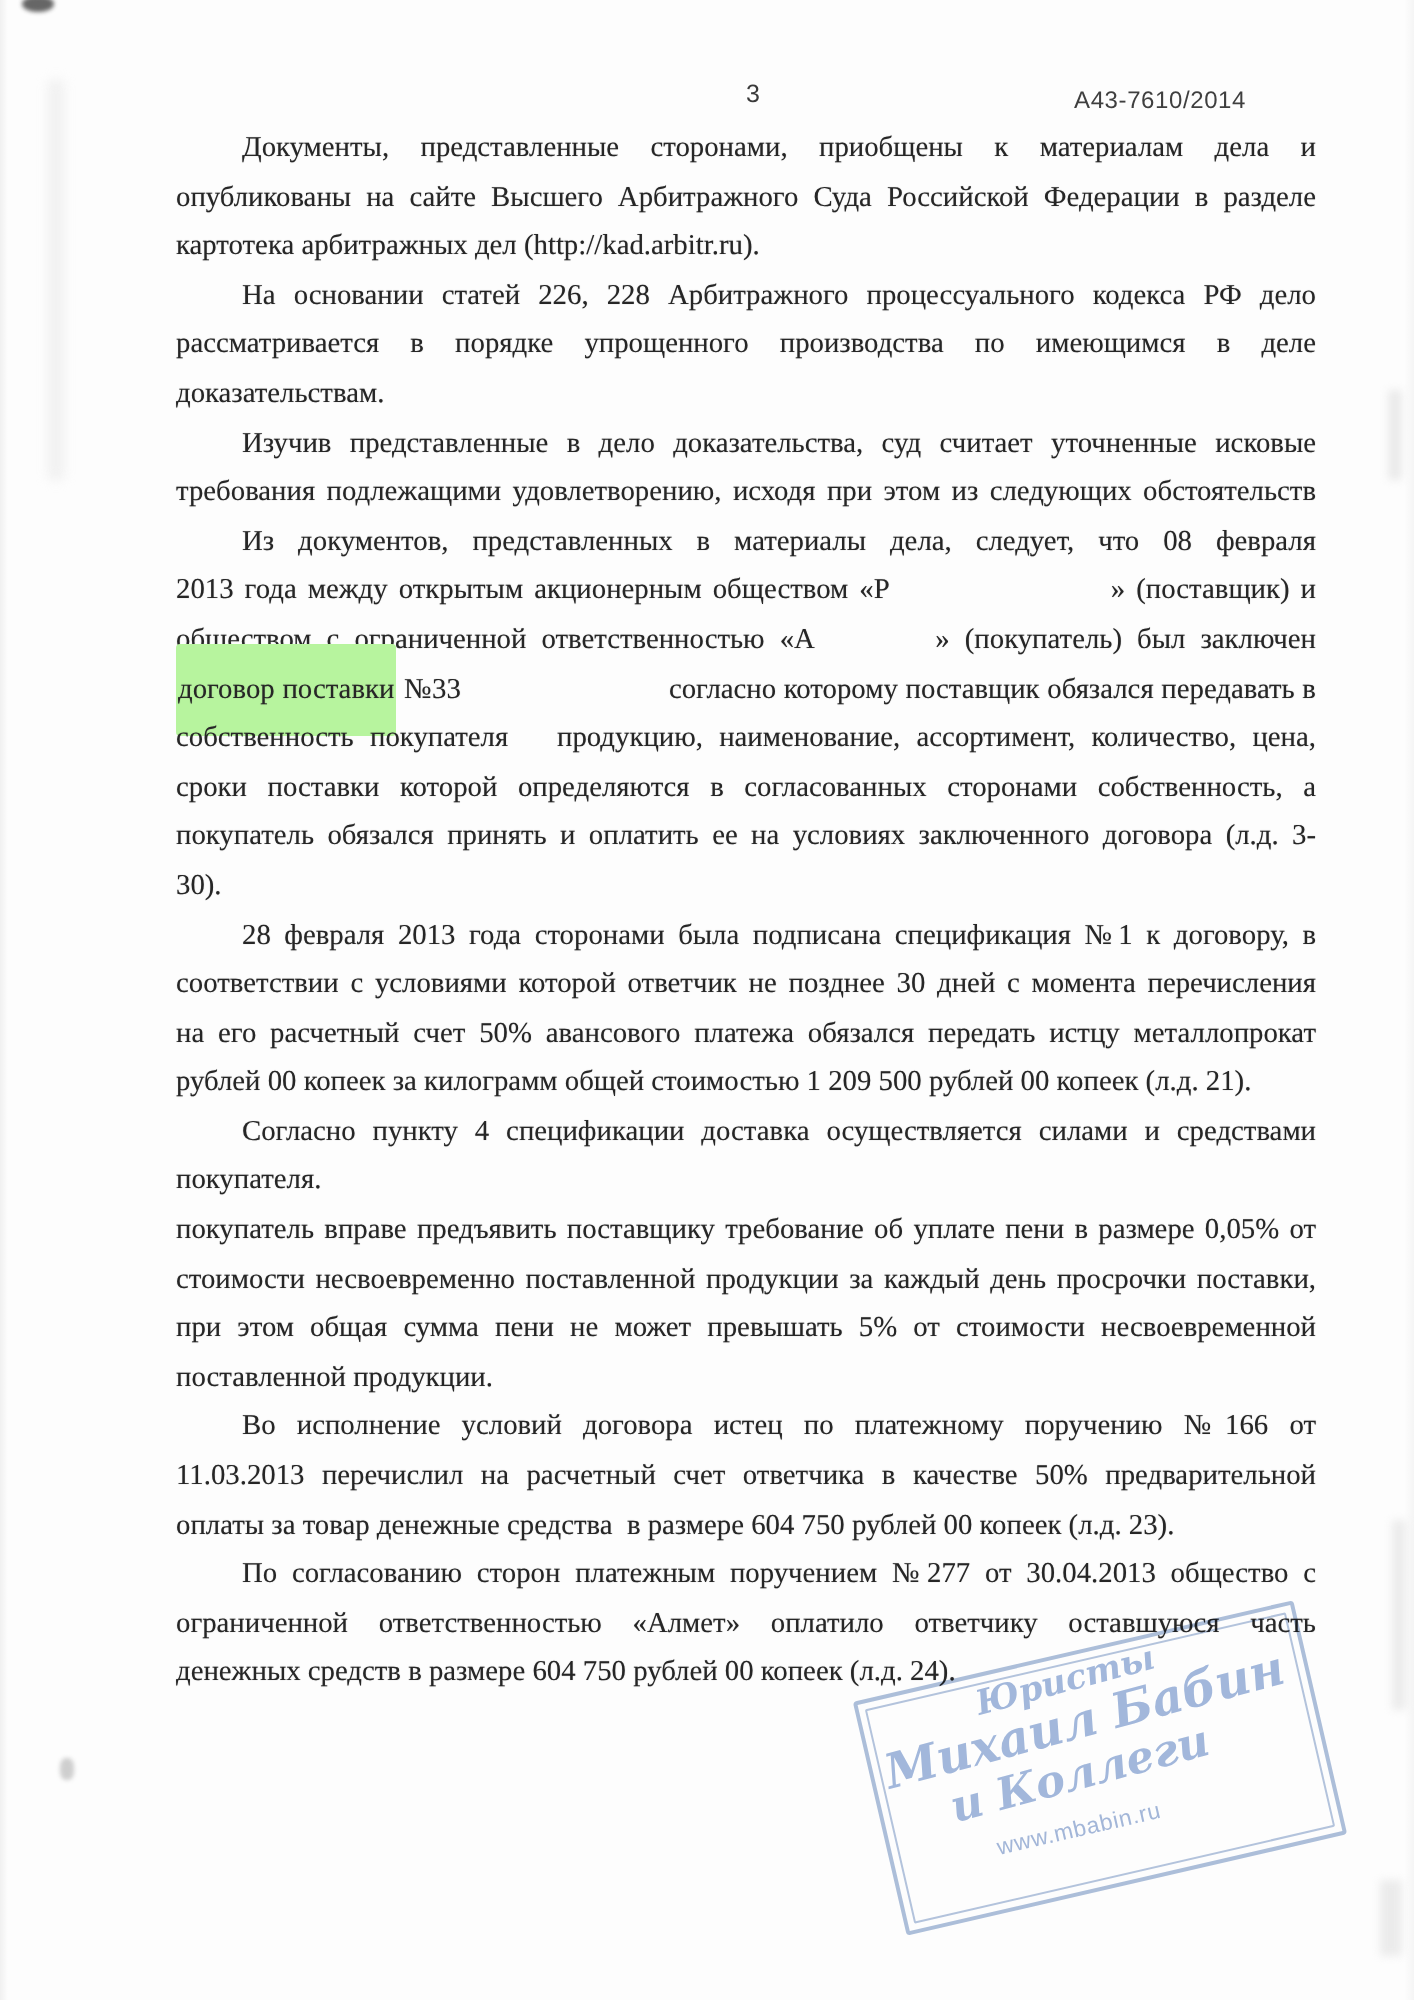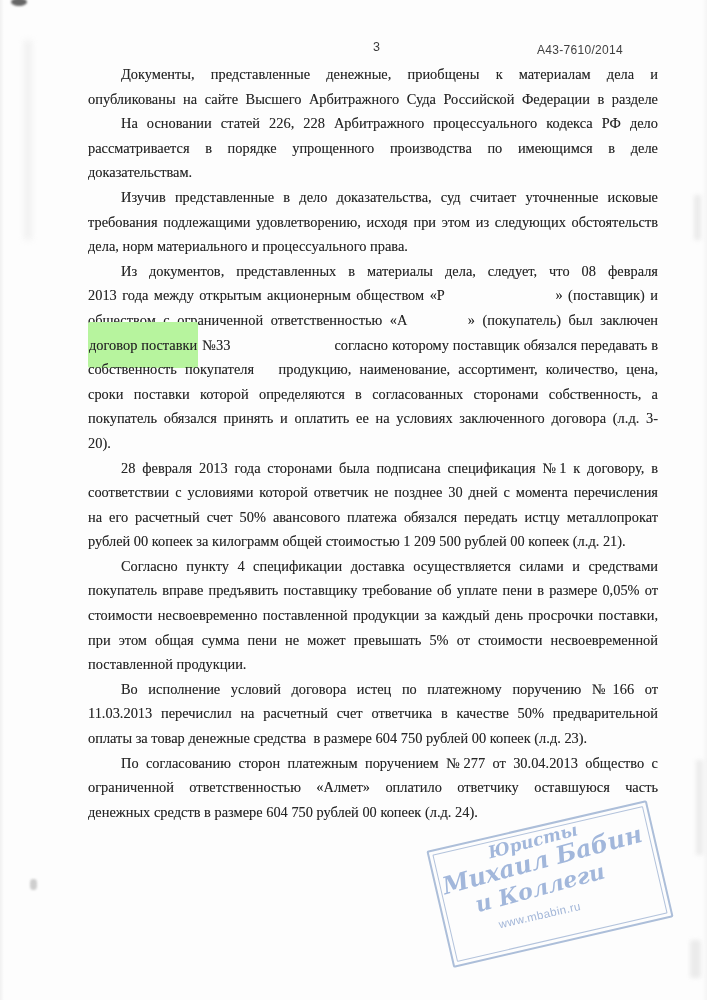--- a/index.html
+++ b/index.html
@@ -90,41 +90,42 @@
 </style>
 </head>
 <body>
 
 <div class="page">
 
   <span class="pagenum">3</span>
   <span class="casenum">А43-7610/2014</span>
 
   <div class="doc-body" id="doc-body">
-      <div class="line indent"><span>Документы, представленные денежные, приобщены к материалам дела и</span></div>
+      <div class="line indent"><span>Документы, представленные сторонами, приобщены к материалам дела и</span></div>
       <div class="line"><span>опубликованы на сайте Высшего Арбитражного Суда Российской Федерации в разделе</span></div>
+      <div class="line last"><span>картотека арбитражных дел (http://kad.arbitr.ru).</span></div>
       <div class="line indent"><span>На основании статей 226, 228 Арбитражного процессуального кодекса РФ дело</span></div>
       <div class="line"><span>рассматривается в порядке упрощенного производства по имеющимся в деле</span></div>
       <div class="line last"><span>доказательствам.</span></div>
       <div class="line indent"><span>Изучив представленные в дело доказательства, суд считает уточненные исковые</span></div>
       <div class="line"><span>требования подлежащими удовлетворению, исходя при этом из следующих обстоятельств</span></div>
-      <div class="line last"><span>дела, норм материального и процессуального права.</span></div>
       <div class="line indent"><span>Из документов, представленных в материалы дела, следует, что 08 февраля</span></div>
       <div class="line"><span>2013 года между открытым акционерным обществом «Р&nbsp;&nbsp;&nbsp;&nbsp;&nbsp;&nbsp;&nbsp;&nbsp;&nbsp;&nbsp;&nbsp;&nbsp;&nbsp;&nbsp;&nbsp;&nbsp;&nbsp;&nbsp;&nbsp;&nbsp;» (поставщик) и</span></div>
       <div class="line"><span>обществом с ограниченной ответственностью «А&nbsp;&nbsp;&nbsp;&nbsp;&nbsp;&nbsp;&nbsp;&nbsp;» (покупатель) был заключен</span></div>
       <div class="line"><span class="hl">договор поставки</span><span> №33&nbsp;&nbsp;&nbsp;&nbsp;&nbsp;&nbsp;&nbsp;&nbsp;&nbsp;&nbsp;&nbsp;&nbsp;&nbsp;&nbsp;&nbsp;&nbsp;&nbsp;&nbsp;&nbsp;&nbsp;&nbsp;&nbsp;&nbsp;&nbsp;&nbsp;&nbsp; согласно которому поставщик обязался передавать в</span></div>
       <div class="line"><span>собственность покупателя&nbsp;&nbsp; продукцию, наименование, ассортимент, количество, цена,</span></div>
       <div class="line"><span>сроки поставки которой определяются в согласованных сторонами собственность, а</span></div>
       <div class="line"><span>покупатель обязался принять и оплатить ее на условиях заключенного договора (л.д. 3-</span></div>
-      <div class="line last"><span>20).</span></div>
+      <div class="line last"><span>30).</span></div>
       <div class="line indent"><span>28 февраля 2013 года сторонами была подписана спецификация №1 к договору, в</span></div>
       <div class="line"><span>соответствии с условиями которой ответчик не позднее 30 дней с момента перечисления</span></div>
       <div class="line"><span>на его расчетный счет 50% авансового платежа обязался передать истцу металлопрокат</span></div>
       <div class="line last"><span>рублей 00 копеек за килограмм общей стоимостью 1 209 500 рублей 00 копеек (л.д. 21).</span></div>
       <div class="line indent"><span>Согласно пункту 4 спецификации доставка осуществляется силами и средствами</span></div>
+      <div class="line last"><span>покупателя.</span></div>
       <div class="line"><span>покупатель вправе предъявить поставщику требование об уплате пени в размере 0,05% от</span></div>
       <div class="line"><span>стоимости несвоевременно поставленной продукции за каждый день просрочки поставки,</span></div>
       <div class="line"><span>при этом общая сумма пени не может превышать 5% от стоимости несвоевременной</span></div>
       <div class="line last"><span>поставленной продукции.</span></div>
       <div class="line indent"><span>Во исполнение условий договора истец по платежному поручению №166 от</span></div>
       <div class="line"><span>11.03.2013 перечислил на расчетный счет ответчика в качестве 50% предварительной</span></div>
       <div class="line last"><span>оплаты за товар денежные средства&nbsp; в размере 604 750 рублей 00 копеек (л.д. 23).</span></div>
       <div class="line indent"><span>По согласованию сторон платежным поручением №277 от 30.04.2013 общество с</span></div>
       <div class="line"><span>ограниченной ответственностью «Алмет» оплатило ответчику оставшуюся часть</span></div>
       <div class="line last"><span>денежных средств в размере 604 750 рублей 00 копеек (л.д. 24).</span></div>

